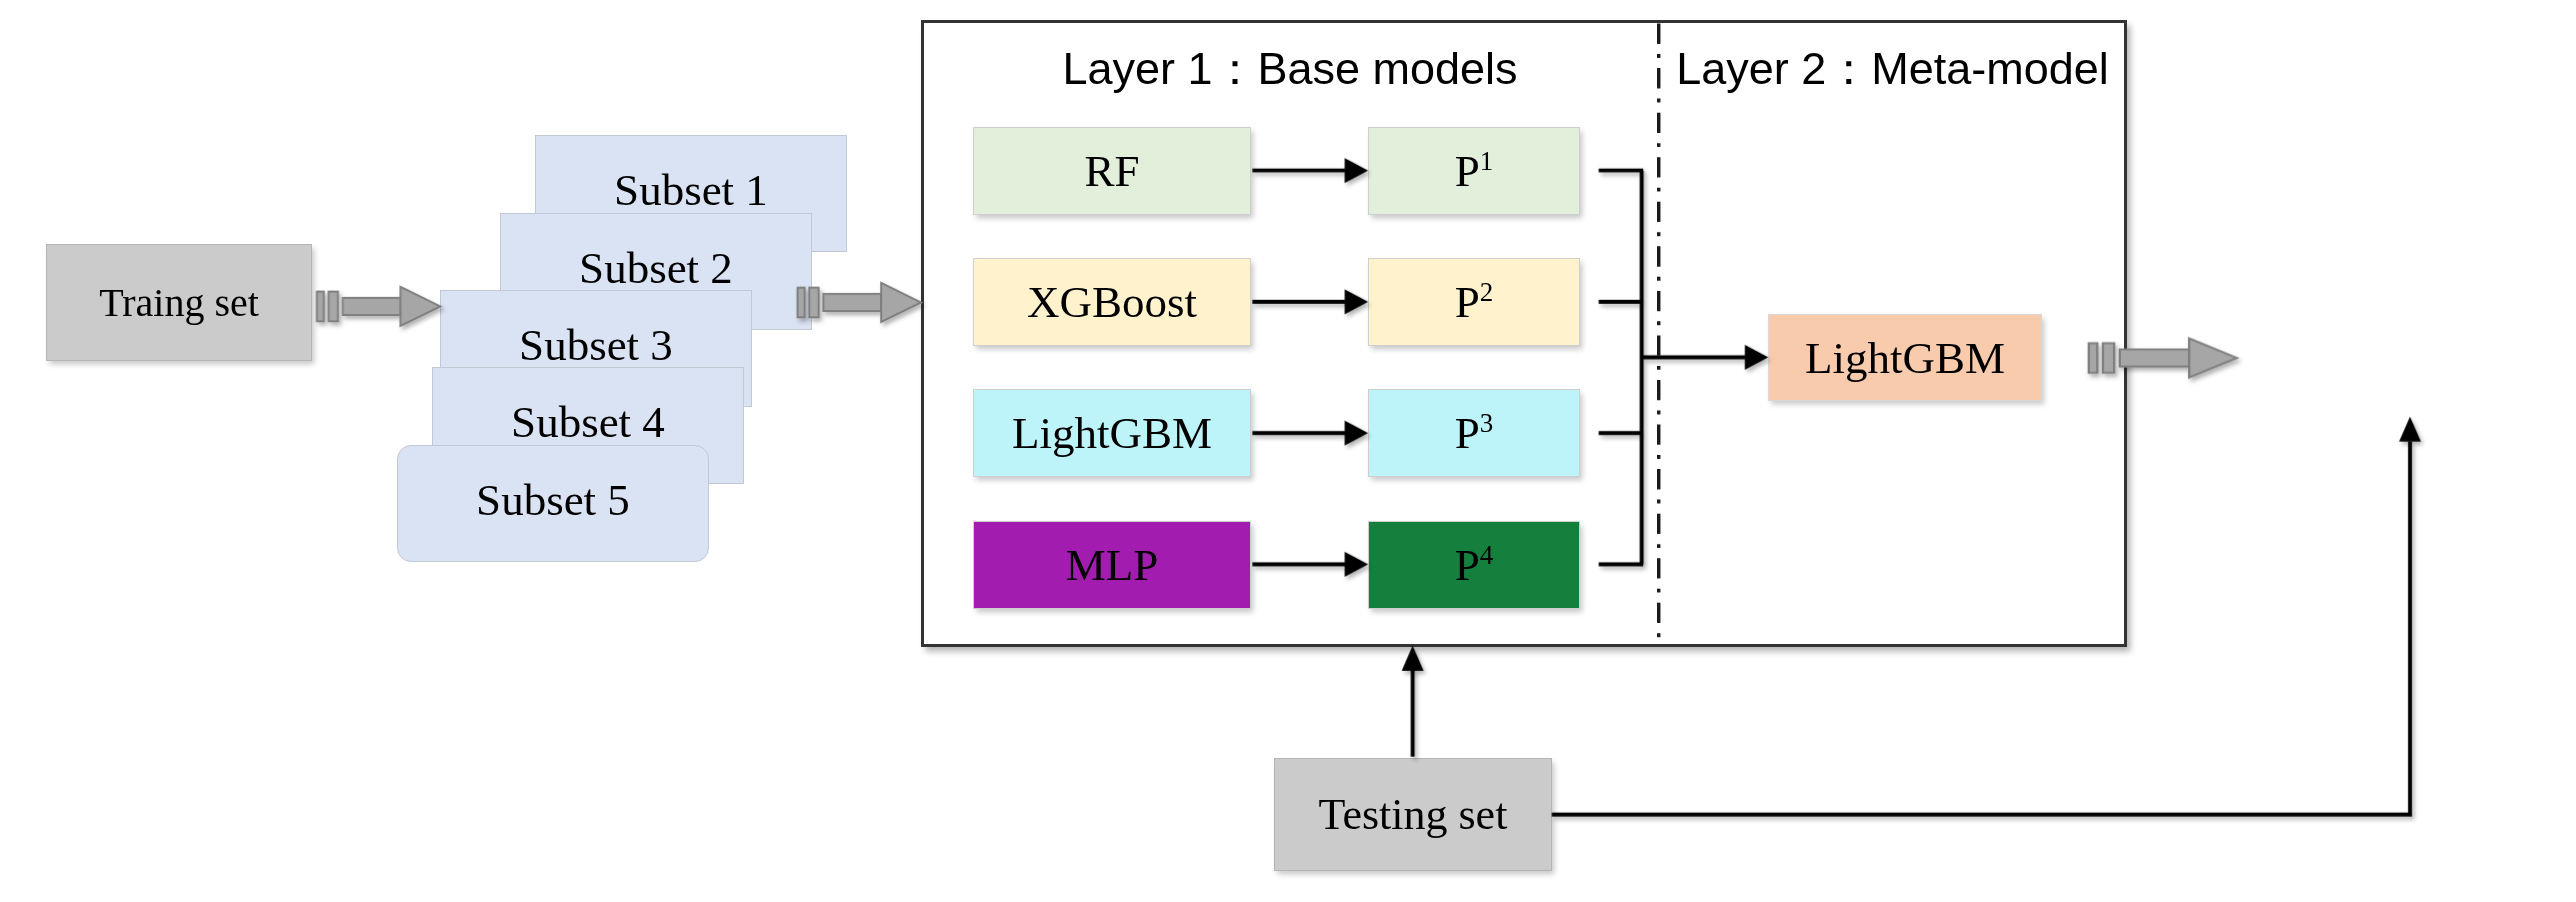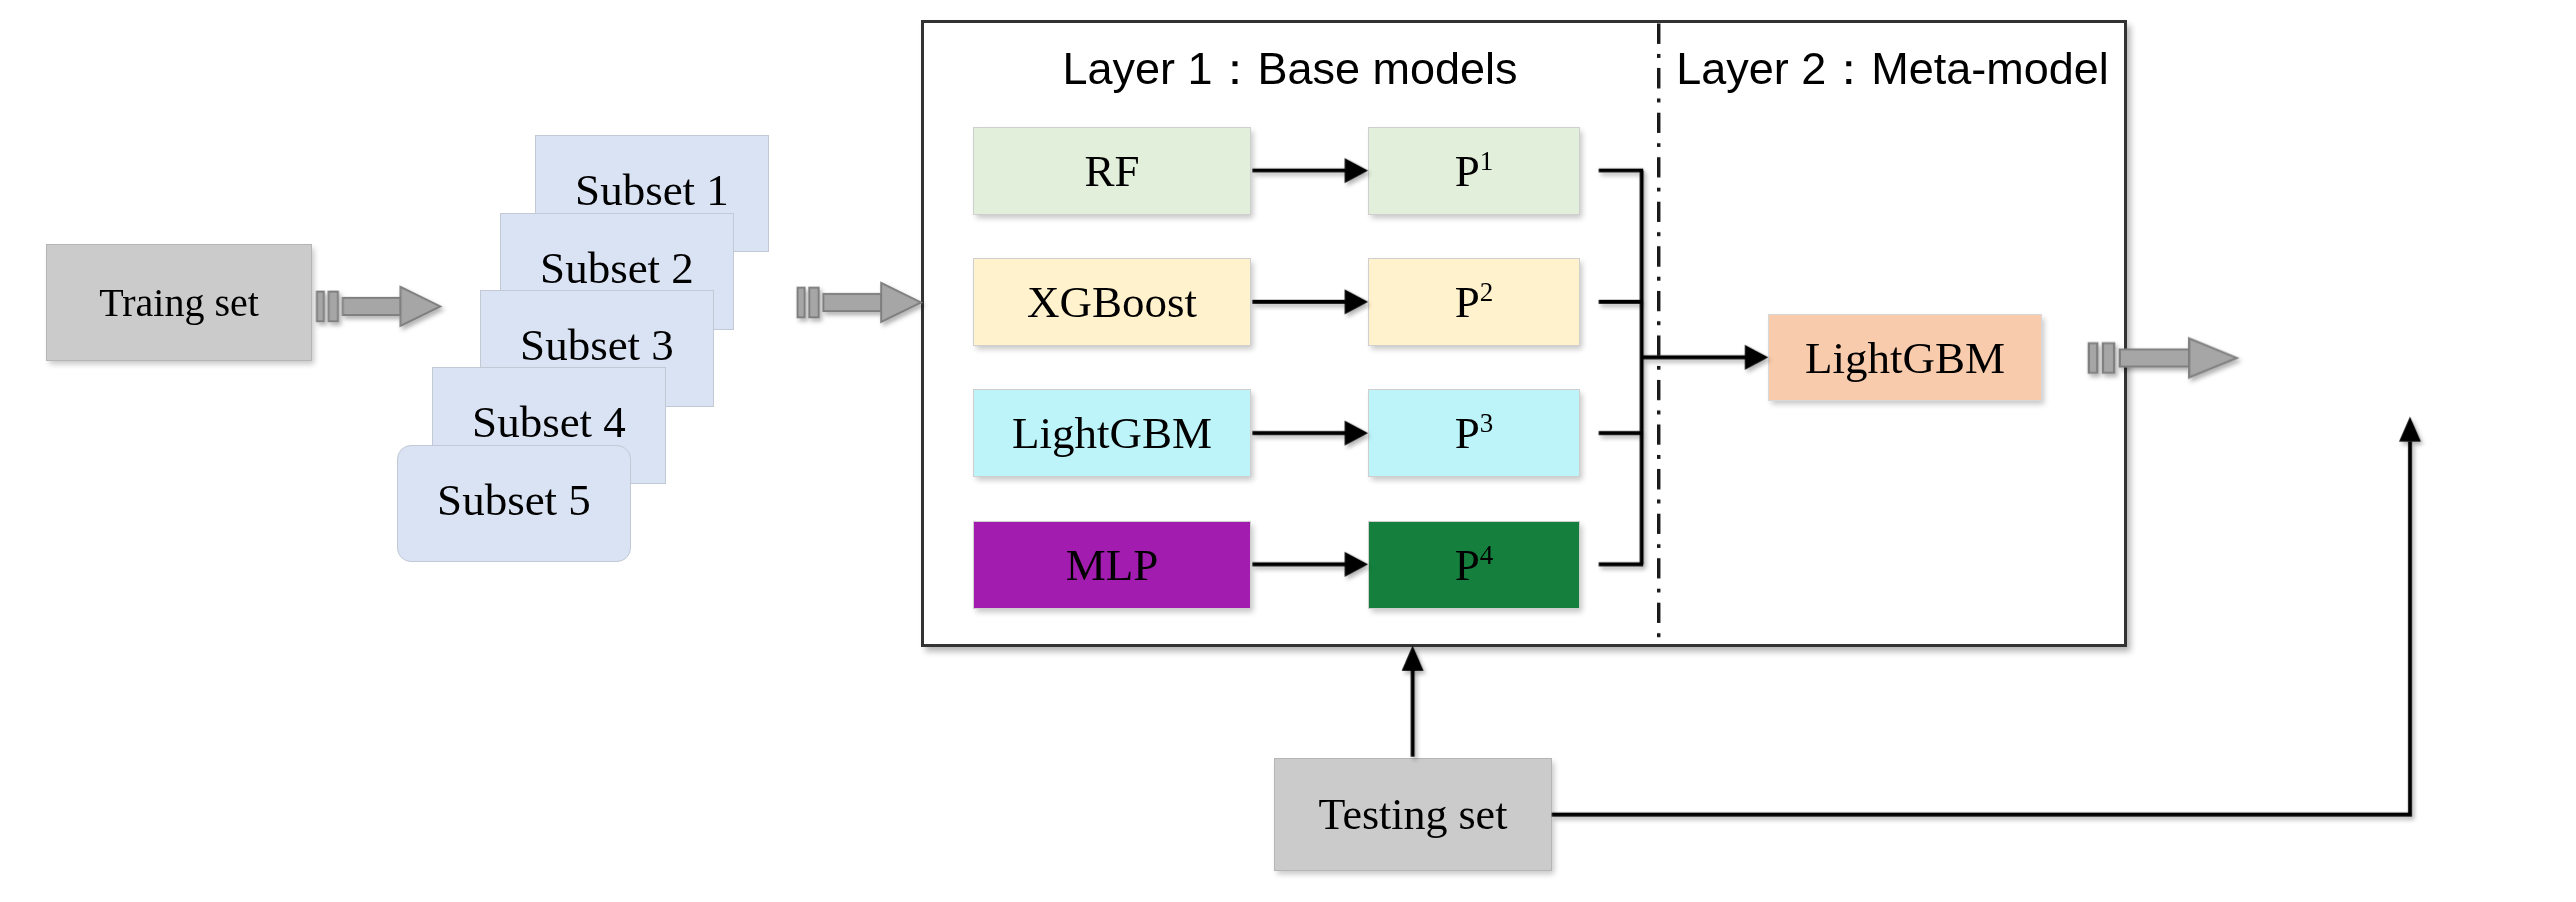--- a/index.html
+++ b/index.html
@@ -2,21 +2,21 @@
 <html style="font-size:12.5px"><head>
 <meta charset="utf-8">
 <style>
   html,body{margin:0;padding:0;background:#ffffff;}
   .canvas{position:relative;width:2576px;height:902px;background:#ffffff;overflow:hidden;
           font-family:"Liberation Serif", serif;}
   .bx{position:absolute;display:flex;align-items:center;justify-content:center;
       font-size:45px;color:#000;box-sizing:border-box;text-align:center;}
   .shadowed{box-shadow:3.1px 3.9px 5.5px rgba(0,0,0,0.22);}
   .gray-box{background:#cbcbcb;border:1.6px solid #b5b5b5;}
-  .subset{width:234px;height:117px;background:#dae3f3;border:1.6px solid #c2c9d4;
+  .subset{width:312px;height:117px;background:#dae3f3;border:1.6px solid #c2c9d4;
           padding-bottom:7.8px;}
   .panel{position:absolute;left:921px;top:20.3px;width:1206px;height:627px;
          border:3.1px solid #333333;box-sizing:border-box;background:#ffffff;
          box-shadow:3.9px 4.7px 6.3px rgba(0,0,0,0.30);}
   .layer-title{position:absolute;top:41px;height:55px;display:flex;align-items:center;
                justify-content:center;font-family:Liberation Sans, sans-serif;
                font-size:45px;color:#000;white-space:nowrap;}
   .model-box{left:973px;width:278px;height:88px;border:1.6px solid #cfcfcf;}
   .p-box{left:1368px;width:212px;height:88px;border:1.6px solid #cfcfcf;}
   .row-0{top:127px;} .row-1{top:258px;} .row-2{top:389px;} .row-3{top:521px;}
@@ -43,21 +43,21 @@
   <div class="bx gray-box training-box shadowed" style="background-color: rgb(203, 203, 203);">
     <span>Traing set</span>
   </div>
 
   <div class="bx subset z1" style="left: 535px; top: 135px; background-color: rgb(218, 227, 243);">
     <span>Subset 1</span>
   </div>
   <div class="bx subset z2" style="left: 500px; top: 213px; background-color: rgb(218, 227, 243);">
     <span>Subset 2</span>
   </div>
-  <div class="bx subset z3" style="left: 480px; top: 290px; background-color: rgb(218, 227, 243); text-align: right;">
+  <div class="bx subset z3" style="left: 440px; top: 290px; background-color: rgb(218, 227, 243); text-align: right;">
     <span>Subset 3</span>
   </div>
   <div class="bx subset z4" style="left: 432px; top: 367px; background-color: rgb(218, 227, 243);">
     <span>Subset 4</span>
   </div>
   <div class="bx subset z5" style="left: 397px; top: 445px; background-color: rgb(218, 227, 243); border-radius: 14px;">
     <span>Subset 5</span>
   </div>
 
   <div class="bx model-box row-0 above shadowed" style="background-color: rgb(226, 239, 218);">

